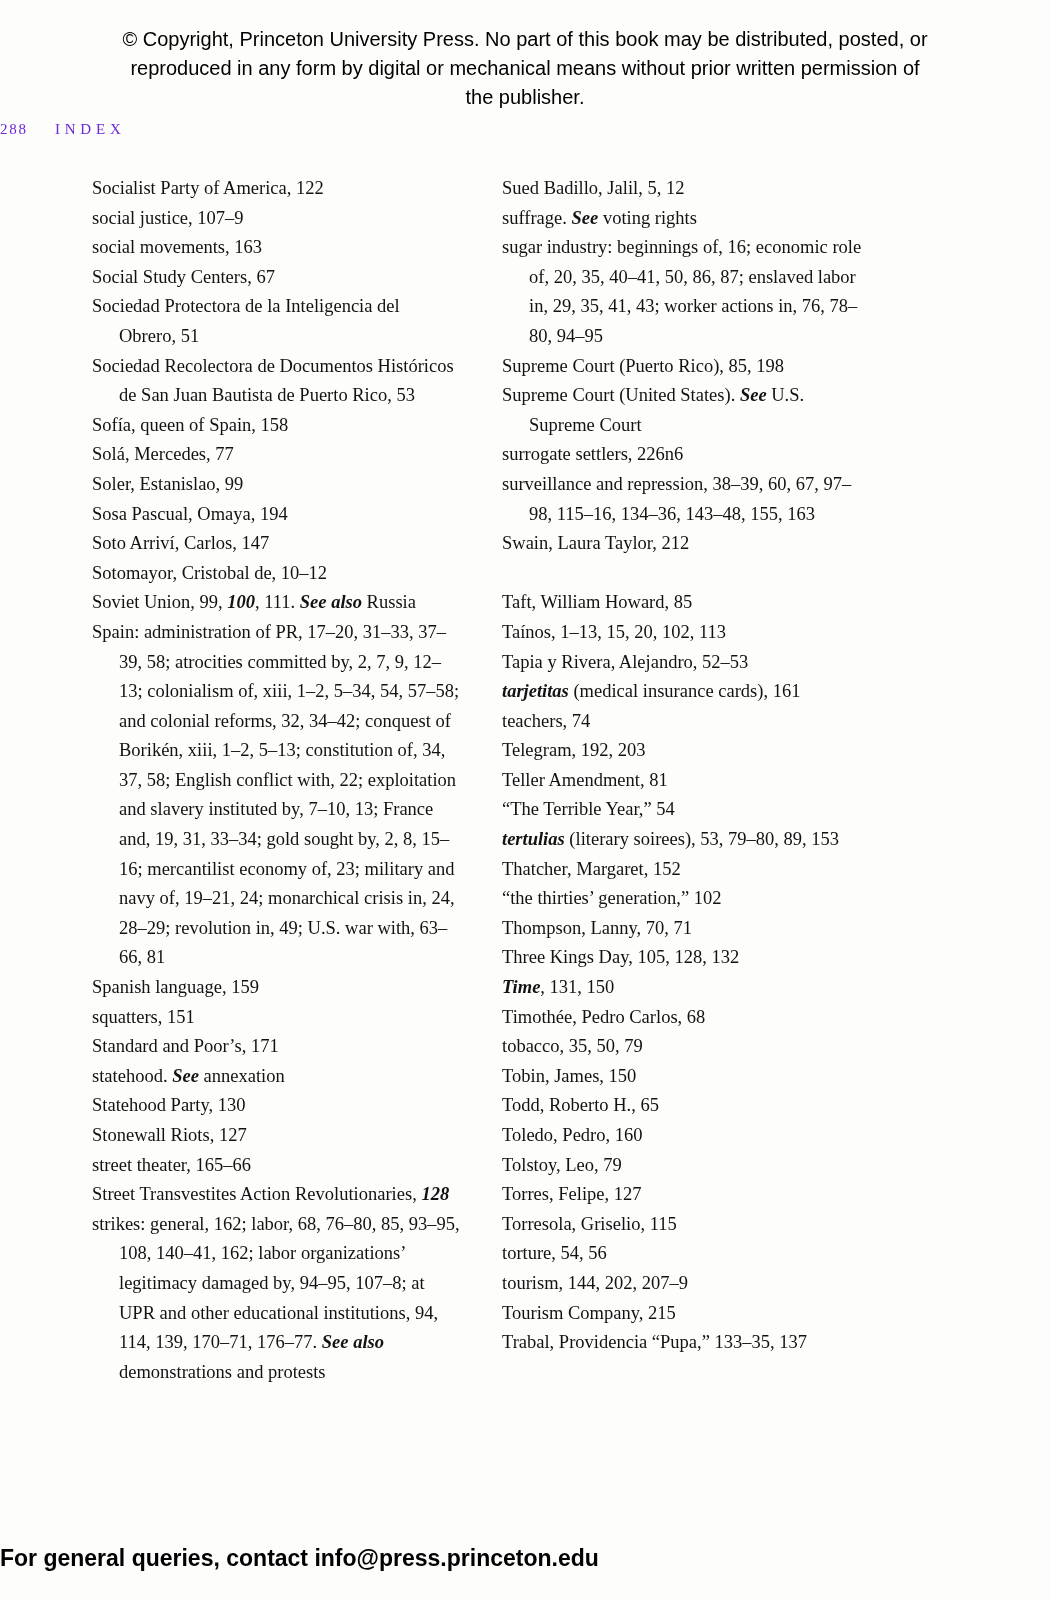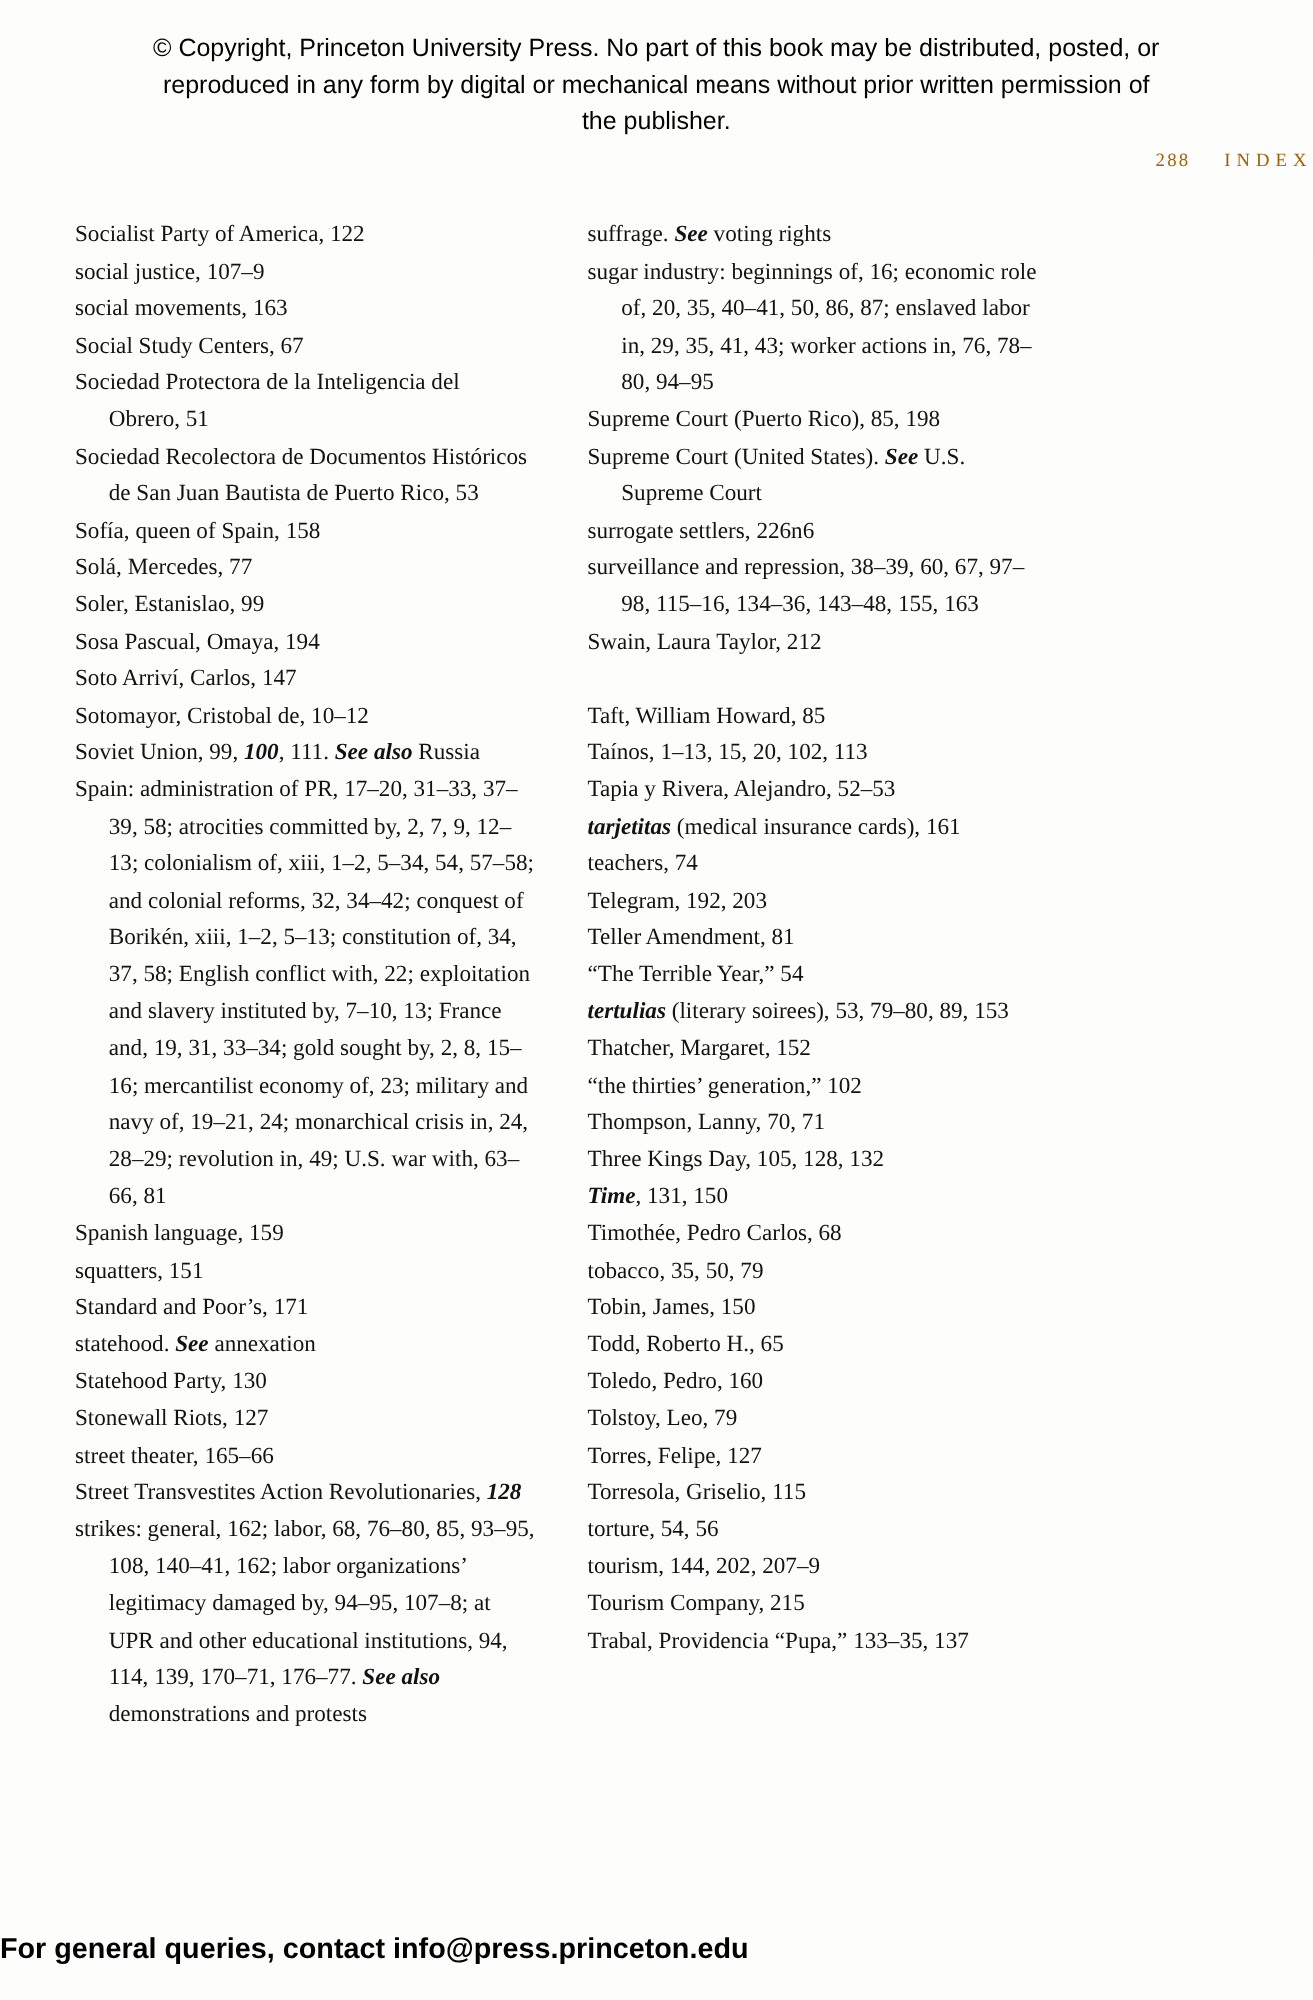--- a/index.html
+++ b/index.html
@@ -17,36 +17,36 @@
     margin:0 auto;
     width:810px;
     text-align:center;
     font-family:"Liberation Sans", sans-serif;
     font-size:20px;
     line-height:29px;
     color:#000;
   }
   .running-head{
     margin-top:9px;
-    text-align:right;
+    text-align:left;
     font-size:15px;
-    color:#a16207;
+    color:#6d28d9;
   }
   .running-head .page-num{
     letter-spacing:0.12em;
   }
   .running-head .head-title{
     margin-left:1.8em;
     letter-spacing:0.32em;
     text-transform:uppercase;
   }
   .columns{
     display:flex;
     gap:42px;
-    padding:36px 0 0 60px;
+    padding:36px 0 0 92px;
   }
   .col{
     width:368px;
     font-size:18.5px;
     line-height:29.6px;
   }
   .entry{
     padding-left:27px;
     text-indent:-27px;
   }
@@ -96,20 +96,21 @@
         <div class="entry">squatters, 151</div>
         <div class="entry">Standard and Poor’s, 171</div>
         <div class="entry">statehood. <i>See</i> annexation</div>
         <div class="entry">Statehood Party, 130</div>
         <div class="entry">Stonewall Riots, 127</div>
         <div class="entry">street theater, 165–66</div>
         <div class="entry">Street Transvestites Action Revolutionaries, <i>128</i></div>
         <div class="entry">strikes: general, 162; labor, 68, 76–80, 85, 93–95, 108, 140–41, 162; labor organizations’ legitimacy damaged by, 94–95, 107–8; at UPR and other educational institutions, 94, 114, 139, 170–71, 176–77. <i>See also</i> demonstrations and protests</div>
       </div>
     <div class="col" id="col-right">
+        <div class="entry">Sued Badillo, Jalil, 5, 12</div>
         <div class="entry">suffrage. <i>See</i> voting rights</div>
         <div class="entry">sugar industry: beginnings of, 16; economic role of, 20, 35, 40–41, 50, 86, 87; enslaved labor in, 29, 35, 41, 43; worker actions in, 76, 78–80, 94–95</div>
         <div class="entry">Supreme Court (Puerto Rico), 85, 198</div>
         <div class="entry">Supreme Court (United States). <i>See</i> U.S. Supreme Court</div>
         <div class="entry">surrogate settlers, 226n6</div>
         <div class="entry">surveillance and repression, 38–39, 60, 67, 97–98, 115–16, 134–36, 143–48, 155, 163</div>
         <div class="entry">Swain, Laura Taylor, 212</div>
         <div class="entry-spacer"></div>
         <div class="entry">Taft, William Howard, 85</div>
         <div class="entry">Taínos, 1–13, 15, 20, 102, 113</div>

